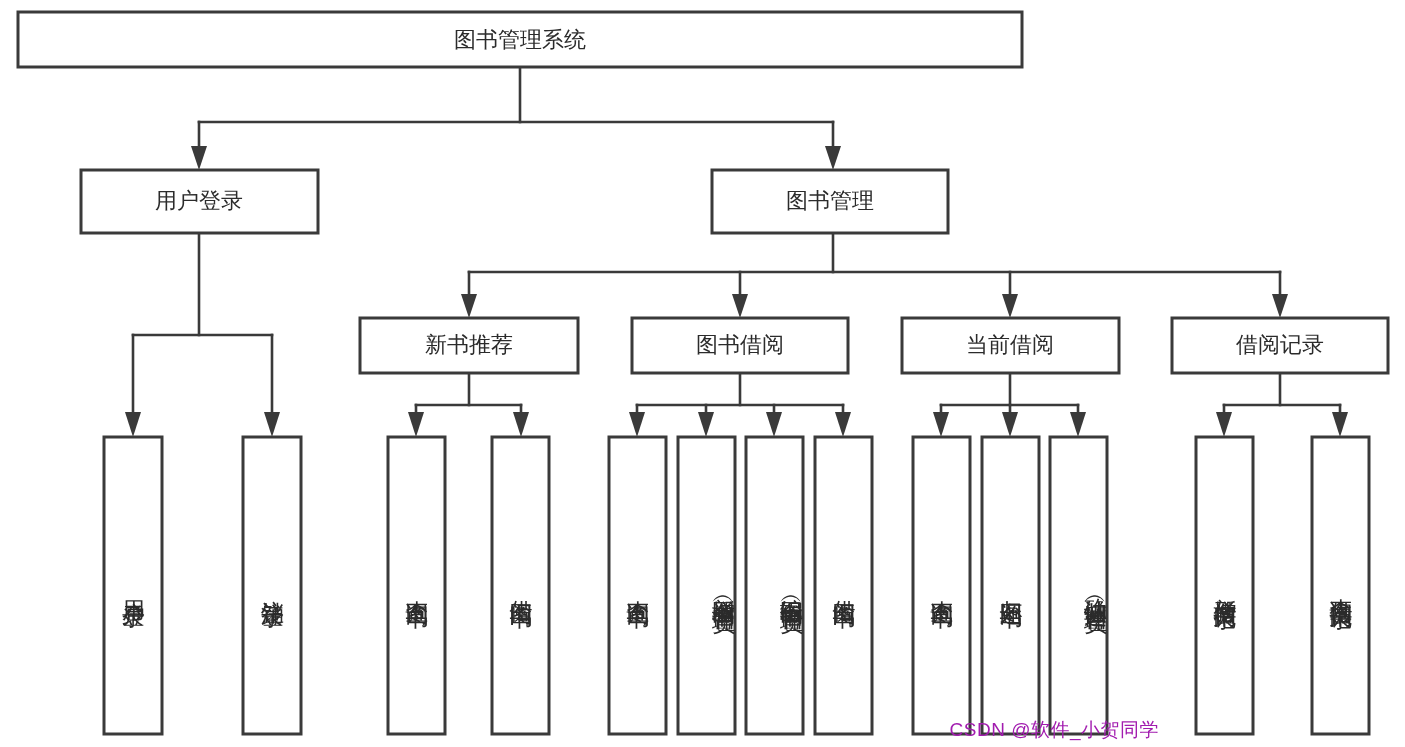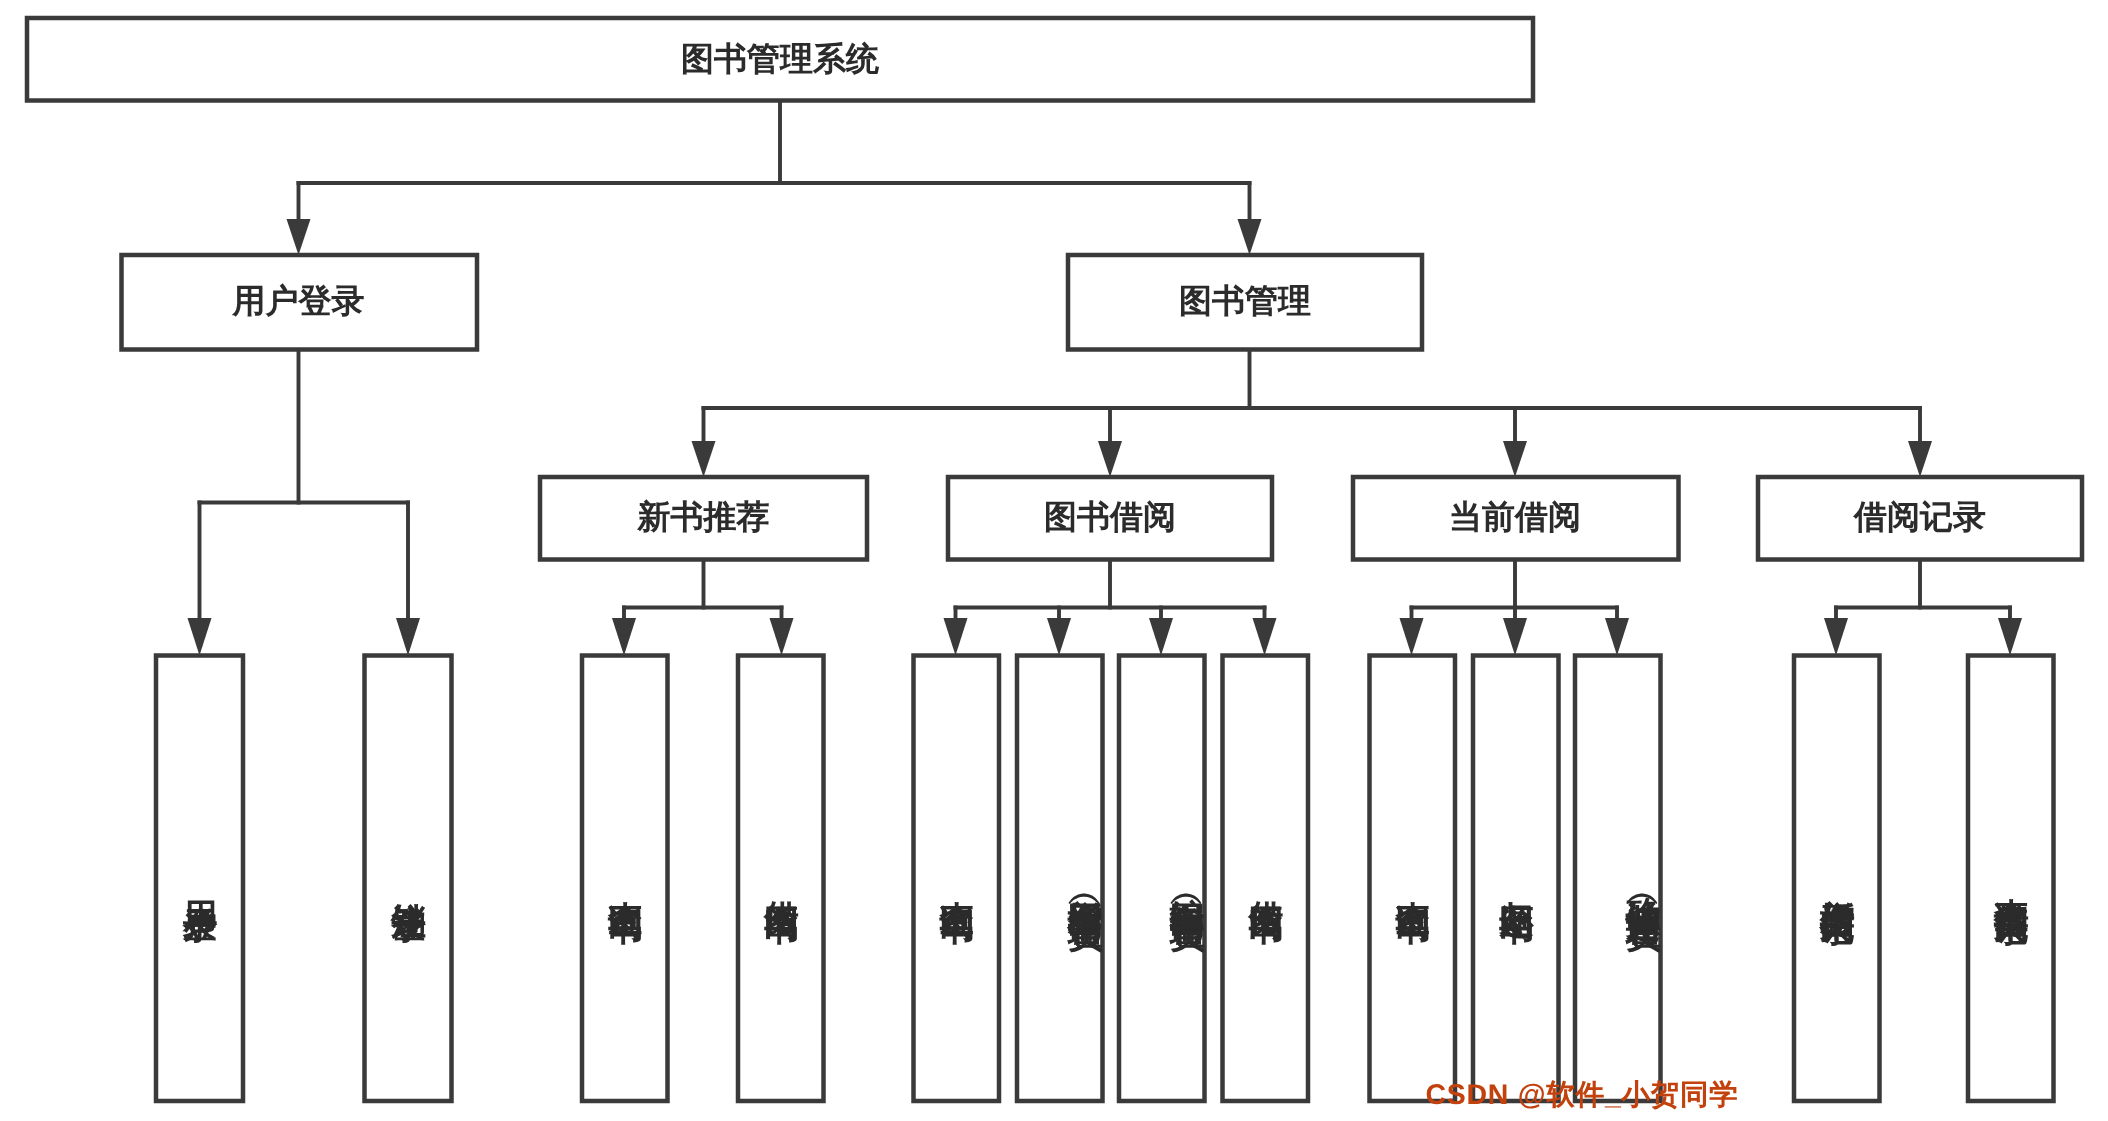--- a/index.html
+++ b/index.html
@@ -11,21 +11,20 @@
     width: 1405px;
     height: 747px;
     font-family: "Liberation Sans", "DejaVu Sans", sans-serif;
     overflow: hidden;
     position: relative;
   }
   #diagram-root {
     position: relative;
     width: 1167px;
     height: 747px;
-    font-weight: bold;
   }
   svg#flow-svg {
     position: absolute;
     top: 0;
     left: 0;
     width: 1405px;
     height: 747px;
     display: block;
   }
   .node-box {
@@ -66,21 +65,21 @@
     justify-content: center;
     pointer-events: none;
     user-select: none;
   }
   .watermark {
     position: absolute;
     right: 8px;
     bottom: 4px;
     font-family: "Liberation Sans", "DejaVu Sans", sans-serif;
     font-size: 19px;
-    color: #c2410c;
+    color: #a21caf;
     white-space: nowrap;
     letter-spacing: 0.5px;
   }
 </style>
 </head>
 <body>
 
 <div id="diagram-root">
 
   <svg id="flow-svg" viewBox="0 0 1405 747" xmlns="http://www.w3.org/2000/svg">

